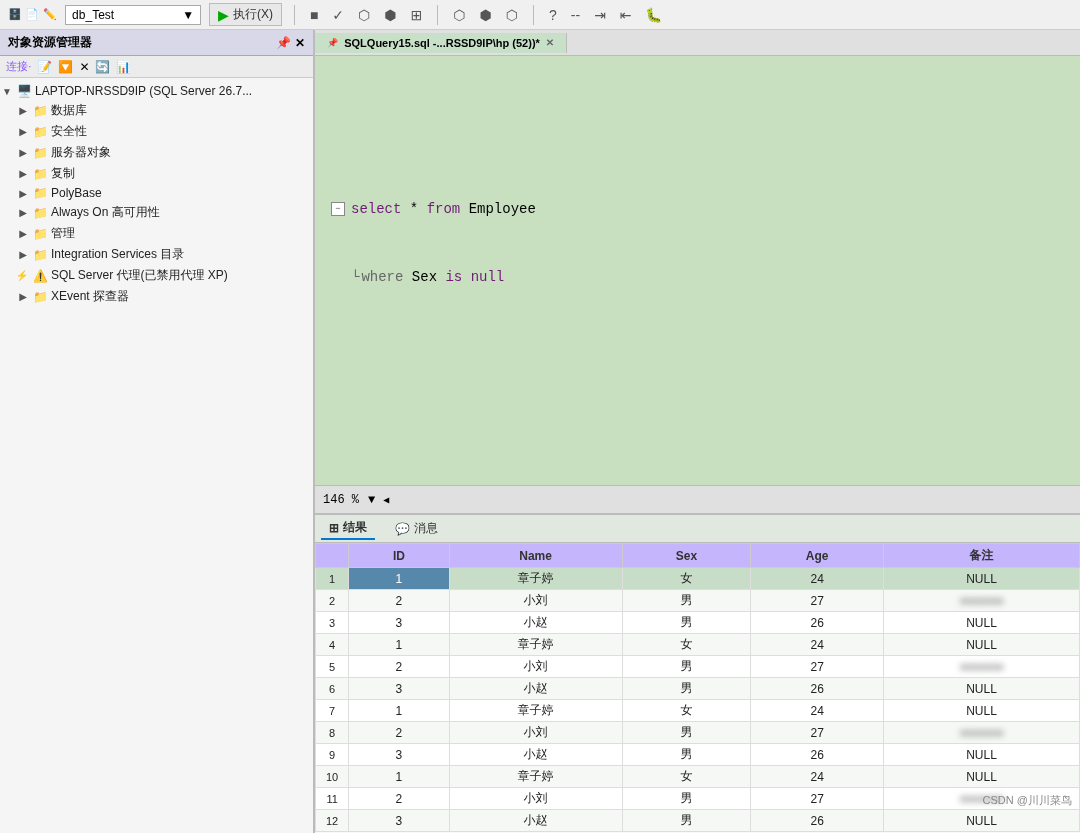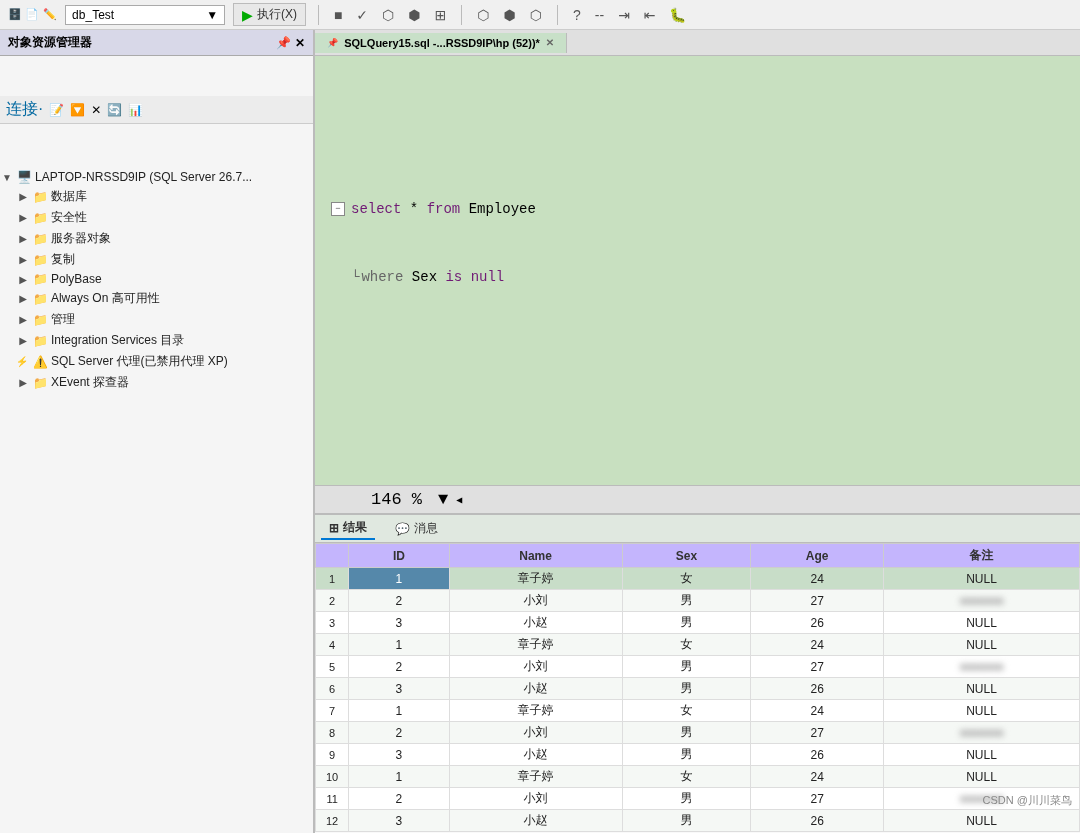--- a/index.html
+++ b/index.html
@@ -15,21 +15,21 @@
       border-bottom: 1px solid #ccc;
       gap: 8px;
     }
     .title-bar-icons { display: flex; gap: 4px; align-items: center; }
     .title-icon { font-size: 11px; color: #555; }
     .db-selector {
       background: white;
       border: 1px solid #aaa;
       padding: 2px 6px;
       font-size: 12px;
-      width: 160px;
+      width: 136px;
       display: flex;
       align-items: center;
       justify-content: space-between;
     }
     .toolbar-btn {
       background: #e8e8e8;
       border: 1px solid #bbb;
       padding: 2px 8px;
       font-size: 12px;
       cursor: pointer;
@@ -49,21 +49,20 @@
     }
 
     
     .left-panel {
       width: 315px;
       min-width: 315px;
       background: #f5f5f5;
       border-right: 2px solid #bbb;
       display: flex;
       flex-direction: column;
-      gap: 40px;
     }
     .left-panel-header {
       background: #d8d8e8;
       padding: 4px 8px;
       font-size: 12px;
       font-weight: bold;
       border-bottom: 1px solid #aaa;
       display: flex;
       align-items: center;
       justify-content: space-between;
@@ -173,23 +172,22 @@
       background: #e0e0e0;
       border-top: 1px solid #bbb;
       display: flex;
       align-items: center;
       padding: 0 8px;
       gap: 8px;
     }
     .zoom-selector {
       display: flex;
       align-items: center;
-      gap: 16px;
-      font-size: 17px;
-      margin-left: 48px;
+      gap: 9px;
+      font-size: 12px;
     }
 
     
     .results-panel {
       height: 320px;
       border-top: 2px solid #bbb;
       background: #f9f9f9;
       display: flex;
       flex-direction: column;
     }
@@ -298,21 +296,21 @@
 
   <div class="left-panel">
     <div class="left-panel-header">
       <span>对象资源管理器</span>
       <div style="display:flex;gap:4px;">
         <span style="cursor:pointer;font-size:12px;">📌</span>
         <span style="cursor:pointer;font-size:12px;">✕</span>
       </div>
     </div>
     <div class="left-panel-toolbar">
-      <span style="font-size:16px;cursor:pointer;color:#0369a1;">连接·</span>
+      <span style="font-size:11px;cursor:pointer;color:#8b5cf6;">连接·</span>
       <span style="font-size:12px;cursor:pointer;">📝</span>
       <span style="font-size:12px;cursor:pointer;">🔽</span>
       <span style="font-size:12px;cursor:pointer;">✕</span>
       <span style="font-size:12px;cursor:pointer;">🔄</span>
       <span style="font-size:12px;cursor:pointer;">📊</span>
     </div>
     <div class="tree-area">
 
       <div class="tree-item">
         <span class="tree-toggle">▼</span>

